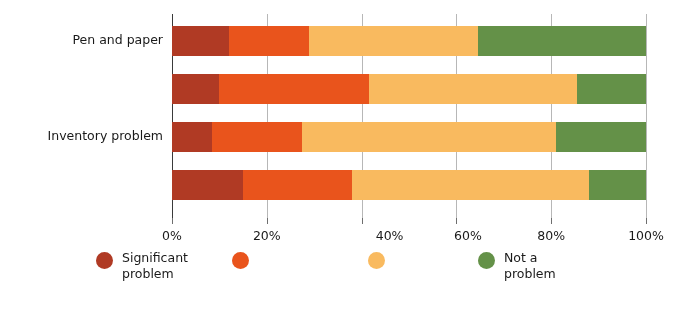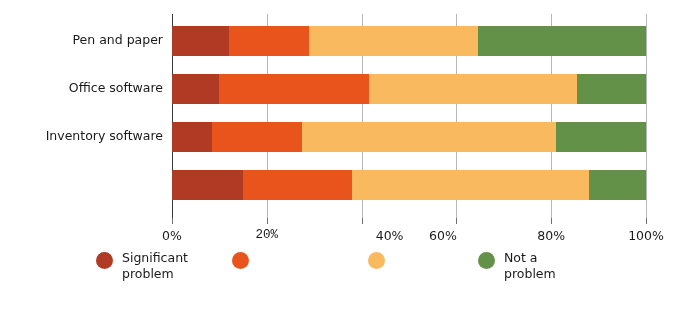--- a/index.html
+++ b/index.html
@@ -127,22 +127,21 @@
     max-width: 92px;
   }
 </style>
 </head>
 <body>
 
 <div id="chart-root">
 
   <div class="cat-labels">
       <div class="cat-label" style="top: 20px;">Pen and paper</div>
-      <div class="cat-label" style="top: 68px;">Office software</div>
-      <div class="cat-label" style="top: 116px;">Inventory software</div>
+      <div class="cat-label" style="top: 116px;">Inventory problem</div>
     </div>
 
   <div class="plot-area">
     <div class="axis-line"></div>
     <div id="gridlines">
         <div class="gridline" style="left: 94.8px;"></div>
         <div class="gridline" style="left: 189.6px;"></div>
         <div class="gridline" style="left: 284.4px;"></div>
         <div class="gridline" style="left: 379.2px;"></div>
         <div class="gridline" style="left: 474px;"></div>
@@ -172,25 +171,25 @@
           <div class="seg" title="Accounting software — Series 3: 50%" style="left: 180.12px; width: 237px; background: rgb(249, 186, 95);"></div>
           <div class="seg" title="Accounting software — Not a problem: 12%" style="left: 417.12px; width: 56.88px; background: rgb(100, 145, 72);"></div>
         </div>
       </div>
   </div>
 
   <div id="xaxis">
       <div class="tick-mark" style="left: 172px;"></div>
       <div class="tick-label" style="left: 172px;">0%</div>
       <div class="tick-mark" style="left: 266.8px;"></div>
-      <div class="tick-label" style="left: 266.8px; font-family: Liberation Mono, monospace;">20%</div>
+      <div class="tick-label" style="left: 266.8px;">20%</div>
       <div class="tick-mark" style="left: 361.6px;"></div>
       <div class="tick-label" style="left: 361.6px; margin-left: 28px;">40%</div>
       <div class="tick-mark" style="left: 456.4px;"></div>
-      <div class="tick-label" style="left: 443px;">60%</div>
+      <div class="tick-label" style="left: 468px;">60%</div>
       <div class="tick-mark" style="left: 551.2px;"></div>
       <div class="tick-label" style="left: 551.2px; text-align: right;">80%</div>
       <div class="tick-mark" style="left: 646px;"></div>
       <div class="tick-label" style="left: 646px;">100%</div>
     </div>
 
   <div class="legend" id="legend">
       <div class="legend-item" style="left: 96px;">
         <span class="legend-dot" style="background: rgb(176, 58, 36);"></span>
         <span class="legend-text">Significant

